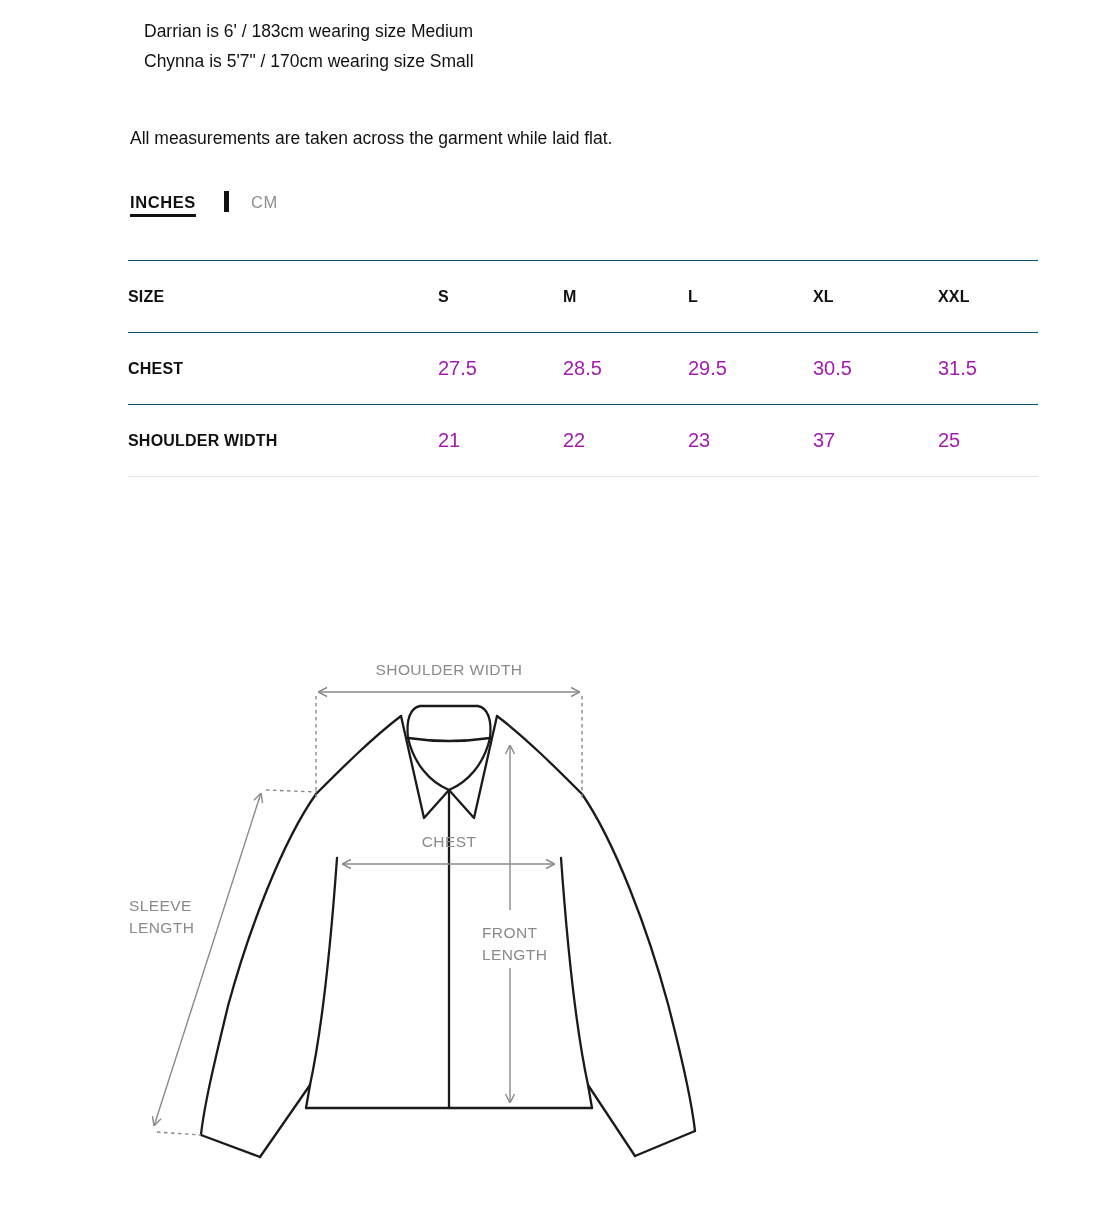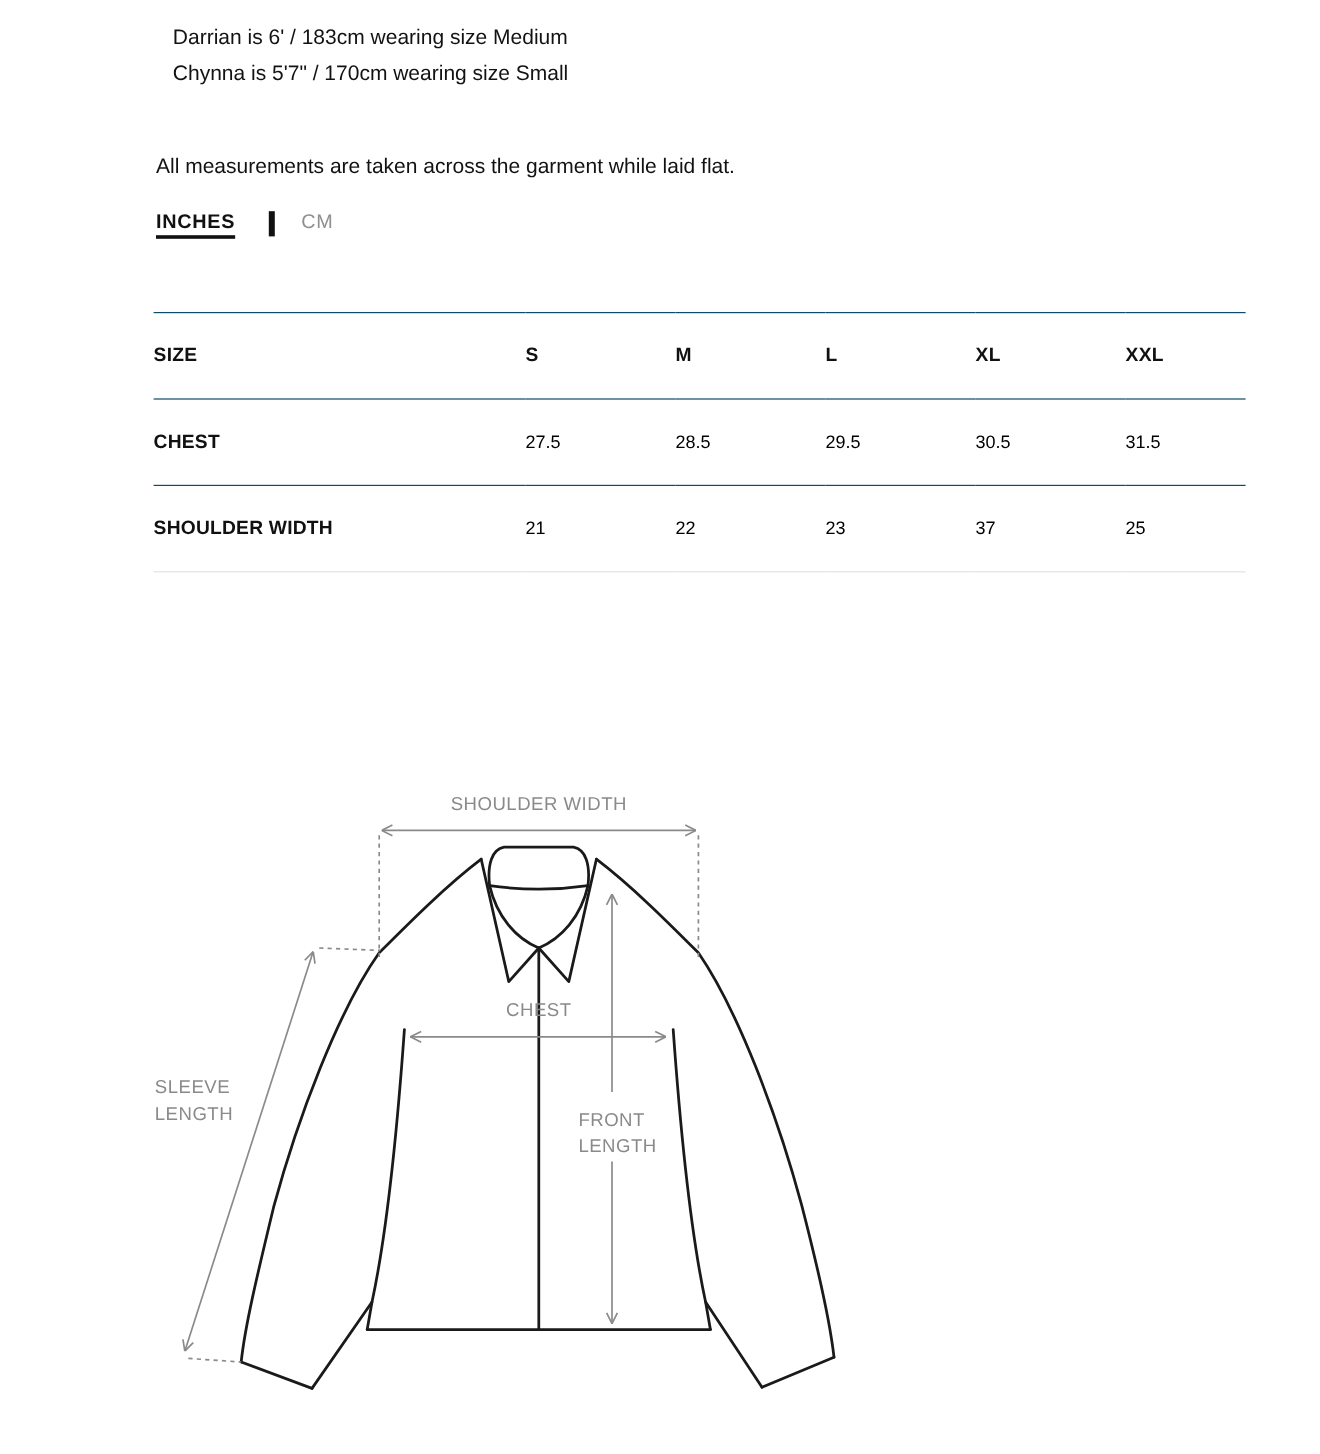--- a/index.html
+++ b/index.html
@@ -5,37 +5,37 @@
   html,body{margin:0;padding:0;background:#ffffff;}
   body{font-family:"Liberation Sans","DejaVu Sans",sans-serif;color:#121212;}
   .page{position:relative;width:1100px;height:1212px;background:#fff;overflow:hidden;}
   .abs{position:absolute;}
 
   
   .model-line{left:144px;font-size:17.5px;line-height:30px;color:#121212;}
   .note-line{left:130px;top:116px;font-size:17.5px;color:#121212;margin-top:12px;}
 
   
-  .unit-toggle{left:130px;top:176px;display:flex;align-items:flex-start;height:26px;}
+  .unit-toggle{left:130px;top:186px;display:flex;align-items:flex-end;height:26px;}
   .unit-active{font-size:16.5px;font-weight:bold;letter-spacing:.6px;color:#111;
     text-decoration:underline;text-underline-offset:6px;text-decoration-thickness:2.5px;cursor:pointer;}
   .unit-divider{width:5px;height:21px;background:#111;margin:0 22px 0 28px;}
   .unit-inactive{font-size:16.5px;font-weight:normal;letter-spacing:.6px;color:#8f8f8f;cursor:pointer;}
 
   
   .size-table-wrap{left:128px;top:260px;width:910px;}
   table.size-table{width:100%;border-collapse:collapse;table-layout:fixed;border-bottom:1px solid #e3e3e3;}
   table.size-table td,table.size-table th{height:71px;border-top:1px solid #0c4a6e;
     text-align:left;vertical-align:middle;padding:0;}
   .col-label{width:310px;}
   .col-val{width:125px;}
   .col-last{width:auto;}
   th.cell-label,td.cell-label{padding-left:30px;font-size:16px;font-weight:bold;color:#111;letter-spacing:.2px;}
   th.cell-head{font-size:16px;font-weight:bold;color:#111;letter-spacing:.2px;}
-  td.cell-val{font-size:15px;color:#000000;}
+  td.cell-val{font-size:20px;color:#a21caf;}
 
   
   .diagram{left:120px;top:648px;}
   .jacket-line{fill:none;stroke:#1a1a1a;stroke-width:2.3;stroke-linecap:round;stroke-linejoin:round;}
   .anno-line{fill:none;stroke:#8a8a8a;stroke-width:1.4;}
   .anno-dash{fill:none;stroke:#8a8a8a;stroke-width:1.4;stroke-dasharray:3.5 3.5;}
   .anno-text{fill:#8a8a8a;font-family:"Liberation Sans","DejaVu Sans",sans-serif;
     font-size:15.5px;letter-spacing:.4px;}
 </style>
 </head>

